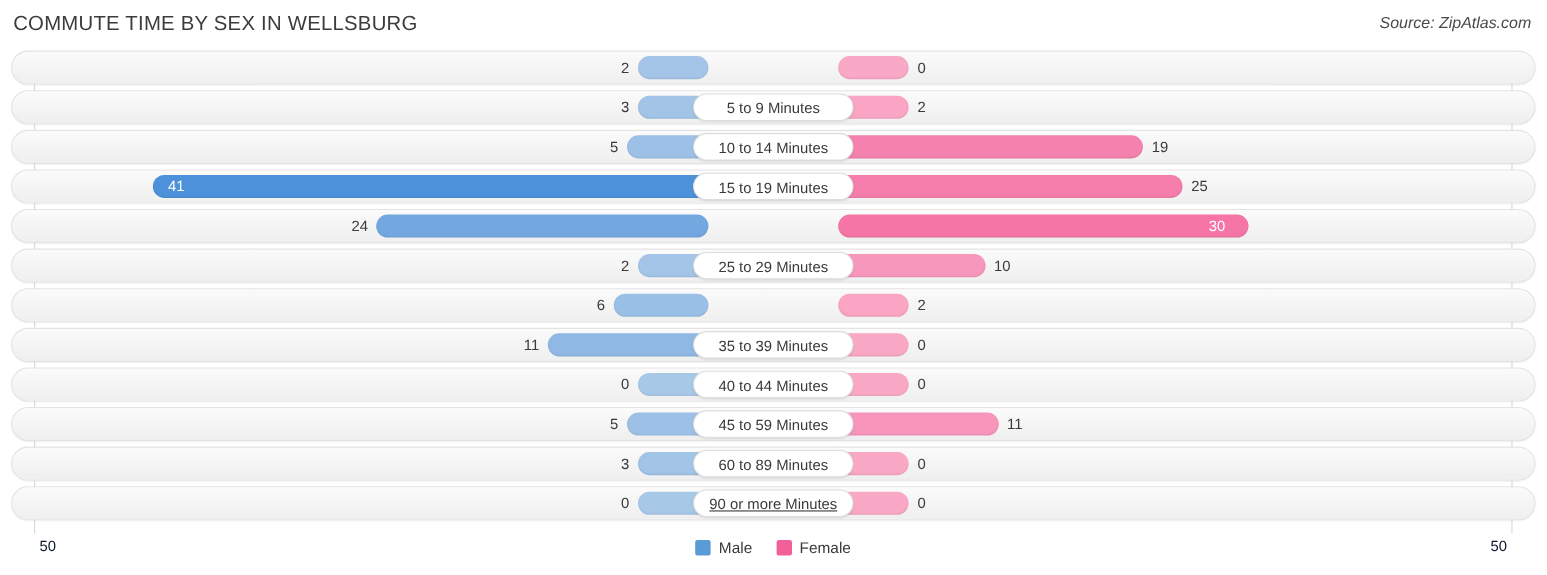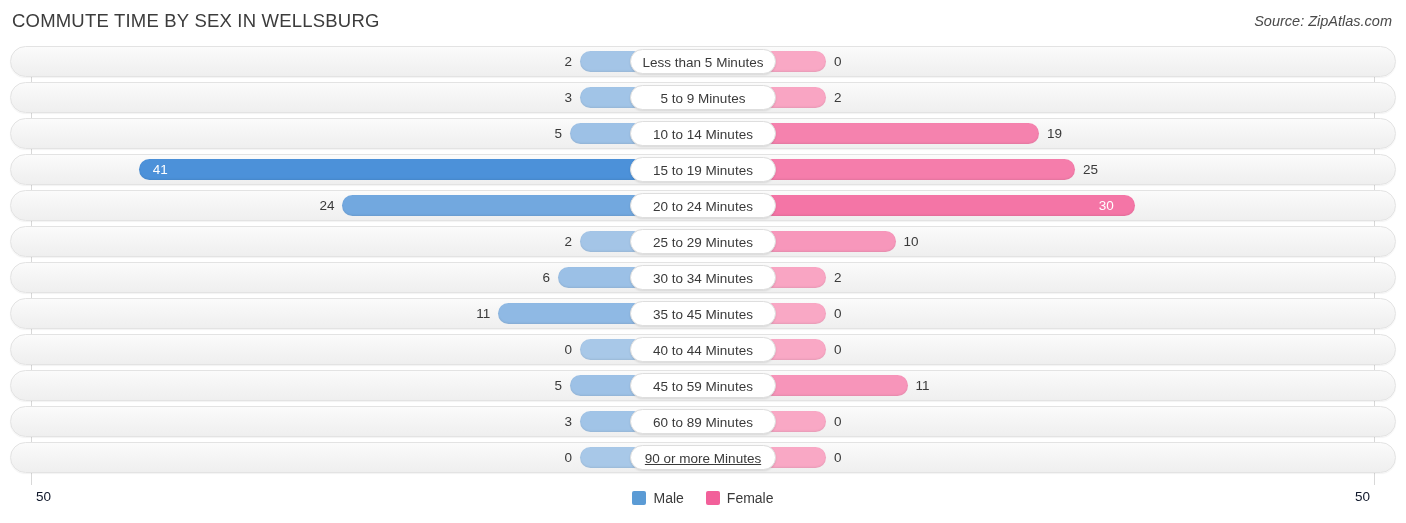--- a/index.html
+++ b/index.html
@@ -109,21 +109,20 @@
   <div class="plot">
     <div class="gridline left"></div>
     <div class="gridline right"></div>
     <div class="rows" id="rows">
         <div class="row">
           <div class="track"></div>
           <div class="bar male" style="left: 580px; width: 64px; background: rgb(164, 197, 231);"></div>
           <div class="val" style="left: 572px; transform: translateX(-100%);">2</div>
           <div class="bar female" style="left: 762px; width: 64px; background: rgb(249, 168, 197);"></div>
           <div class="val" style="left: 834px;">0</div>
-          <div class="pill" style="left: 630px; width: 146px;">Less than 5 Minutes</div>
         </div>
         <div class="row">
           <div class="track"></div>
           <div class="bar male" style="left: 580px; width: 64px; background: rgb(161, 196, 231);"></div>
           <div class="val" style="left: 572px; transform: translateX(-100%);">3</div>
           <div class="bar female" style="left: 762px; width: 64px; background: rgb(249, 165, 195);"></div>
           <div class="val" style="left: 834px;">2</div>
           <div class="pill" style="left: 630px; width: 146px;">5 to 9 Minutes</div>
         </div>
         <div class="row">
@@ -141,45 +140,43 @@
           <div class="bar female" style="left: 762px; width: 313px; background: rgb(245, 125, 171);"></div>
           <div class="val" style="left: 1083px;">25</div>
           <div class="pill" style="left: 630px; width: 146px;">15 to 19 Minutes</div>
         </div>
         <div class="row">
           <div class="track"></div>
           <div class="bar male" style="left: 342.48px; width: 301.52px; background: rgb(114, 168, 223);"></div>
           <div class="val" style="left: 334.48px; transform: translateX(-100%);">24</div>
           <div class="bar female" style="left: 762px; width: 372.8px; background: rgb(244, 117, 166);"></div>
           <div class="val inside" style="left: 1098.8px;">30</div>
-          <div class="pill" style="left: 630px; width: 146px;">20 to 24 Minutes</div>
         </div>
         <div class="row">
           <div class="track"></div>
           <div class="bar male" style="left: 580px; width: 64px; background: rgb(164, 197, 231);"></div>
           <div class="val" style="left: 572px; transform: translateX(-100%);">2</div>
           <div class="bar female" style="left: 762px; width: 133.6px; background: rgb(247, 151, 187);"></div>
           <div class="val" style="left: 903.6px;">10</div>
           <div class="pill" style="left: 630px; width: 146px;">25 to 29 Minutes</div>
         </div>
         <div class="row">
           <div class="track"></div>
           <div class="bar male" style="left: 558.12px; width: 85.88px; background: rgb(155, 192, 230);"></div>
           <div class="val" style="left: 550.12px; transform: translateX(-100%);">6</div>
           <div class="bar female" style="left: 762px; width: 64px; background: rgb(249, 165, 195);"></div>
           <div class="val" style="left: 834px;">2</div>
-          <div class="pill" style="left: 630px; width: 146px;">30 to 34 Minutes</div>
         </div>
         <div class="row">
           <div class="track"></div>
           <div class="bar male" style="left: 498.22px; width: 145.78px; background: rgb(143, 185, 228);"></div>
           <div class="val" style="left: 490.22px; transform: translateX(-100%);">11</div>
           <div class="bar female" style="left: 762px; width: 64px; background: rgb(249, 168, 197);"></div>
           <div class="val" style="left: 834px;">0</div>
-          <div class="pill" style="left: 630px; width: 146px;">35 to 45 Minutes</div>
+          <div class="pill" style="left: 630px; width: 146px;">35 to 39 Minutes</div>
         </div>
         <div class="row">
           <div class="track"></div>
           <div class="bar male" style="left: 580px; width: 64px; background: rgb(168, 200, 232);"></div>
           <div class="val" style="left: 572px; transform: translateX(-100%);">0</div>
           <div class="bar female" style="left: 762px; width: 64px; background: rgb(249, 168, 197);"></div>
           <div class="val" style="left: 834px;">0</div>
           <div class="pill" style="left: 630px; width: 146px;">40 to 44 Minutes</div>
         </div>
         <div class="row">

